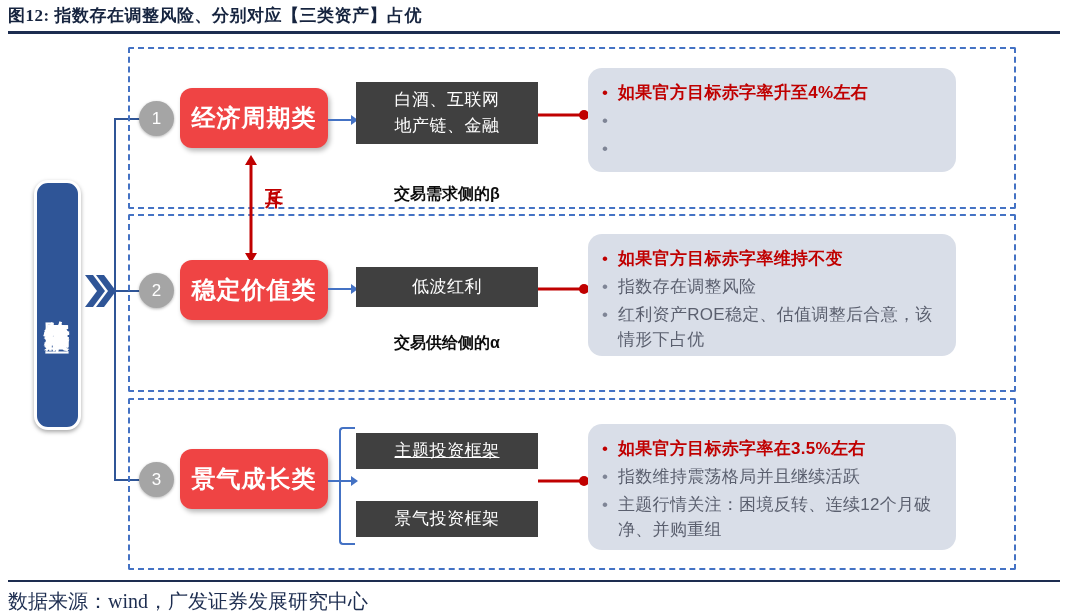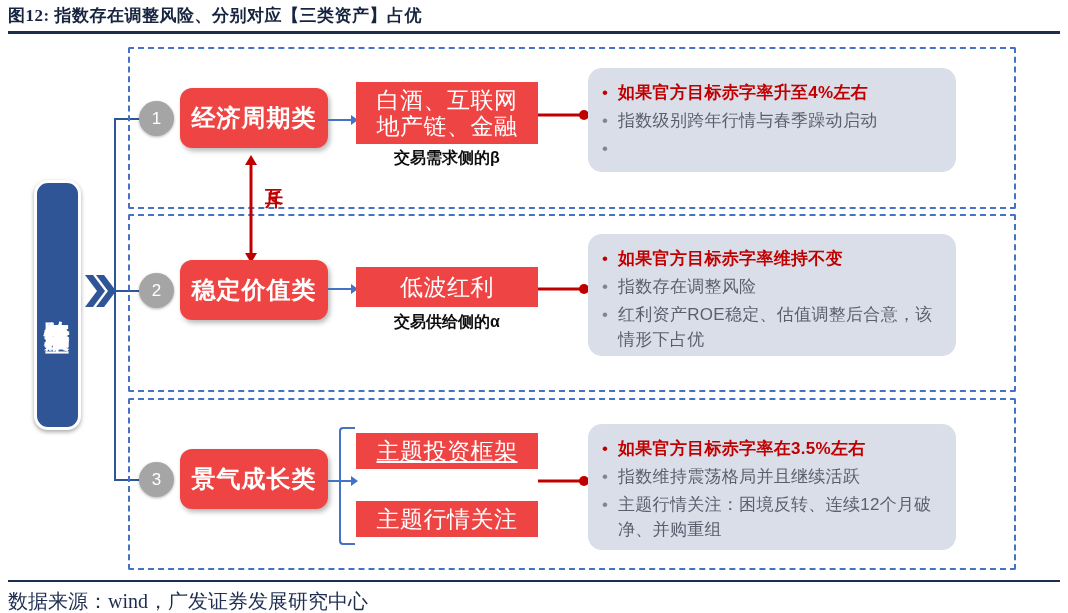--- a/index.html
+++ b/index.html
@@ -155,23 +155,23 @@
     box-shadow: 2px 3px 5px rgba(0,0,0,0.28);
     white-space: nowrap;
   }
   #cat-box-1 { left: 180px; top: 88px;  width: 148px; height: 60px; }
   #cat-box-2 { left: 180px; top: 260px; width: 148px; height: 60px; }
   #cat-box-3 { left: 180px; top: 449px; width: 148px; height: 60px; }
 
   
   .asset-box {
     position: absolute;
-    background: #ef4444;
+    background: #404040;
     color: #ffffff;
-    font-size: 23px;
+    font-size: 17px;
     display: flex;
     align-items: center;
     justify-content: center;
     text-align: center;
     line-height: 26px;
     letter-spacing: 0.5px;
     white-space: pre-line;
   }
   #asset-box-1 { left: 356px; top: 82px;  width: 182px; height: 62px; }
   #asset-box-2 { left: 356px; top: 267px; width: 182px; height: 40px; }
@@ -180,23 +180,24 @@
 
   
   .asset-caption {
     position: absolute;
     width: 182px;
     text-align: center;
     font-size: 16px;
     font-weight: bold;
     color: #0d0d0d;
     white-space: nowrap;
+    margin-top: 36px;
   }
   #asset-caption-1 { left: 356px; top: 148px; }
-  #asset-caption-2 { left: 356px; top: 312px; }
+  #asset-caption-2 { left: 356px; top: 297px; }
 
   
   .blue-arrow {
     position: absolute;
     height: 12px;
   }
   #blue-arrow-1 { left: 328px; top: 112px; width: 30px; }
   #blue-arrow-2 { left: 328px; top: 281px; width: 30px; }
   #blue-arrow-3 { left: 328px; top: 473px; width: 30px; }
 
@@ -319,21 +320,20 @@
     <circle cx="46" cy="6" r="5" fill="#c00000"></circle>
   </svg>
 </div>
 <div class="bullet-panel" id="bullet-panel-1">
   <div class="bullet-row accent">
     <span class="bullet-dot">•</span>
     <span class="bullet-text">如果官方目标赤字率升至4%左右</span>
   </div>
   <div class="bullet-row">
     <span class="bullet-dot">•</span>
-    <span class="bullet-text">指数级别跨年行情与春季躁动启动</span>
   </div>
   <div class="bullet-row">
     <span class="bullet-dot">•</span>
   </div>
 </div>
 
 <div id="mutex-arrow">
   <svg width="16" height="108" viewBox="0 0 16 108">
     <line x1="8" y1="8" x2="8" y2="100" stroke="#c00000" stroke-width="3"></line>
     <path d="M8,0 L14,10 L2,10 Z" fill="#c00000"></path>
@@ -376,21 +376,21 @@
 <div class="num-badge" id="num-badge-3">3</div>
 <div class="cat-box" id="cat-box-3">景气成长类</div>
 <div class="blue-arrow" id="blue-arrow-3">
   <svg width="30" height="12" viewBox="0 0 30 12">
     <line x1="0" y1="6" x2="23" y2="6" stroke="#4472c4" stroke-width="2"></line>
     <path d="M23,1 L30,6 L23,11 Z" fill="#4472c4"></path>
   </svg>
 </div>
 <div id="branch-bracket"></div>
 <div class="asset-box" id="asset-box-3">主题投资框架</div>
-<div class="asset-box" id="asset-box-4">主题行情关注</div>
+<div class="asset-box" id="asset-box-4">景气投资框架</div>
 <div class="red-connector" id="red-connector-3">
   <svg width="52" height="12" viewBox="0 0 52 12">
     <line x1="0" y1="6" x2="45" y2="6" stroke="#c00000" stroke-width="3"></line>
     <circle cx="46" cy="6" r="5" fill="#c00000"></circle>
   </svg>
 </div>
 <div class="bullet-panel" id="bullet-panel-3">
   <div class="bullet-row accent">
     <span class="bullet-dot">•</span>
     <span class="bullet-text">如果官方目标赤字率在3.5%左右</span>

